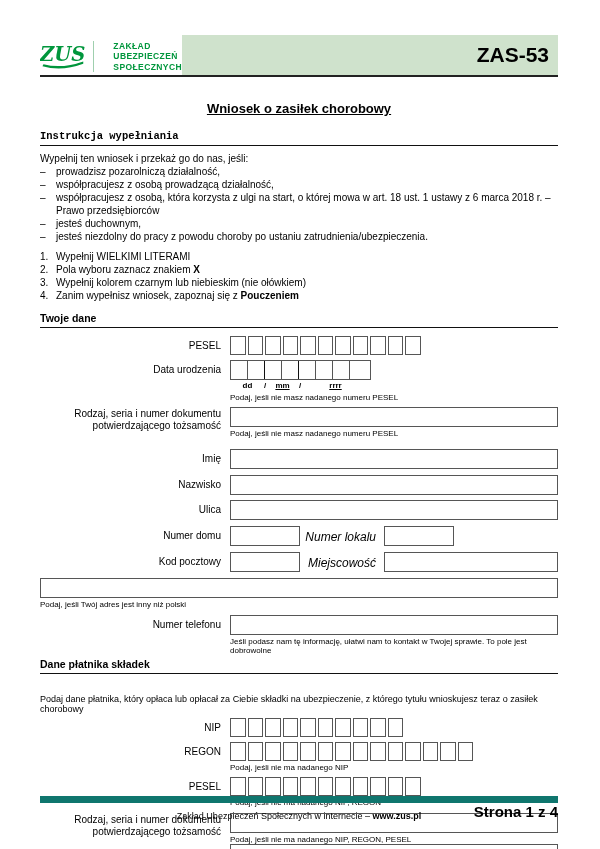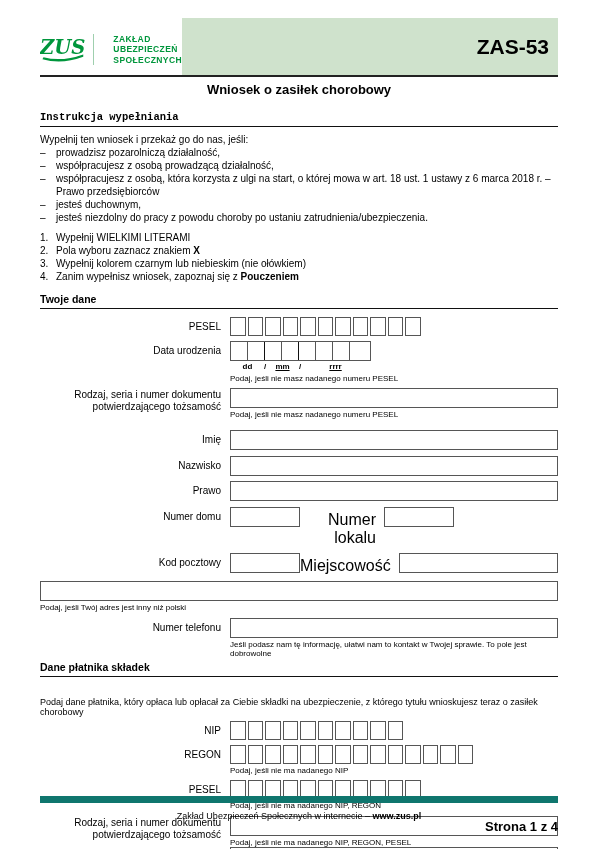--- a/index.html
+++ b/index.html
@@ -7,30 +7,30 @@
   body {
     width:600px; height:849px;
     font-family:"Liberation Sans", sans-serif;
     color:#000;
   }
   .page { position:relative; width:600px; height:849px; overflow:hidden; background:#fff; }
   .content { position:absolute; left:40px; top:0; width:518px; }
 
   
   .hdr { display:flex; align-items:flex-end; height:75px; }
-  .logo-block { display:flex; align-items:center; width:142px; margin-bottom:7px; }
+  .logo-block { display:flex; align-items:center; width:142px; margin-bottom:0; }
   .logo-svg { display:block; }
   .org-name { border-left:1px solid #9fcfae; padding-left:19px; margin-left:8px;
               font-size:8.5px; font-weight:bold; letter-spacing:0.4px; line-height:10.5px; }
-  .code-box { flex:1; height:57px; display:flex; align-items:center; justify-content:flex-end;
+  .code-box { flex:1; height:40px; display:flex; align-items:center; justify-content:flex-end;
               padding-right:9px; font-size:21px; font-weight:bold;padding-left:8px; }
   .hdr-rule { border-top:2px solid #222; }
 
   
-  .title { text-align:center; font-size:13px; font-weight:bold; margin-top:5px; }
+  .title { text-align:center; font-size:13px; font-weight:bold; margin-top:24px;text-decoration:underline; }
   .sect { font-size:10.5px; font-weight:bold; padding-bottom:3px; border-bottom:1.5px solid #111; }
   .sect-instr { margin-top:14px;font-family:Liberation Mono, monospace; }
   .intro { font-size:10px; line-height:13px; margin-top:6px; }
   .bullets { }
   .bullet { display:flex; font-size:10px; line-height:13px; }
   .bullet .dash { flex:0 0 16px; }
   .bullet .btxt { flex:1; }
   .numbered { margin-top:7px; }
   .num-item { display:flex; font-size:10px; line-height:13px; }
   .num-item .num { flex:0 0 16px; }
@@ -39,21 +39,21 @@
 
   
   .frow { display:flex; align-items:flex-start; }
   .lbl { flex:0 0 190px; text-align:right; padding-right:9px; font-size:10px;
          padding-top:4px; line-height:12px; }
   .lbl2 { padding-top:1px; }
   .fld { flex:1; }
   .input-wide { height:20px; border:1px solid #565656; background:#fff; }
   .input-small { width:70px; height:20px; border:1px solid #565656; background:#fff; }
   .fld-split { display:flex; align-items:flex-start; }
-  .midlbl { flex:0 0 84px; text-align:right; padding-right:8px; font-size:16px; padding-top:4px; }
+  .midlbl { flex:0 0 84px; text-align:right; padding-right:8px; font-size:12px; padding-top:4px;font-style:italic; }
   .grow { flex:1; }
   .hint { font-size:8px; color:#000; margin-top:2px; }
 
   
   .comb { display:flex; gap:2px; }
   .comb .cell { width:15.5px; height:19px; border:1px solid #565656; background:#fff; }
   
   .comb-joined { display:flex; border:1px solid #565656; width:141px; }
   .comb-joined .cell { width:17px; height:18px; border-right:1px solid #565656; background:#fff; }
   .comb-joined .cell:last-child { border-right:none; }
@@ -69,21 +69,21 @@
   .du-rrrr { left:70px; width:71px;text-decoration:underline; }
 
   
   .mt3{margin-top:3px}.mt4{margin-top:4px}.mt5{margin-top:5px}.mt6{margin-top:6px}
   .mt7{}.mt8{margin-top:8px}.mt11{margin-top:11px}
 
   
   .footer { position:absolute; left:40px; top:796px; width:518px;
             border-top:7px solid #0f766e; padding-top:7px; }
   .footer-center { position:absolute; left:0; right:0; top:8px; text-align:center; font-size:9px; }
-  .footer-page { position:absolute; right:0; top:16px; font-size:13px; font-weight:bold; }
+  .footer-page { position:absolute; right:0; top:0; font-size:15px; font-weight:bold; }
   .b { font-weight:bold; }
 </style>
 </head>
 <body>
 
 <div class="page">
   <div class="content">
 
     <div class="hdr">
       <div class="logo-block">
@@ -209,21 +209,21 @@
     </div>
 
     <div class="frow mt6">
       <div class="lbl">Nazwisko</div>
       <div class="fld">
           <div class="input-wide"></div>
         </div>
     </div>
 
     <div class="frow mt5">
-      <div class="lbl">Prawo</div>
+      <div class="lbl">Ulica</div>
       <div class="fld">
           <div class="input-wide"></div>
         </div>
     </div>
 
     <div class="frow mt6">
       <div class="lbl">Numer domu</div>
       <div class="fld fld-split">
         <div class="input-small"></div>
         <div class="midlbl">Numer lokalu</div>

